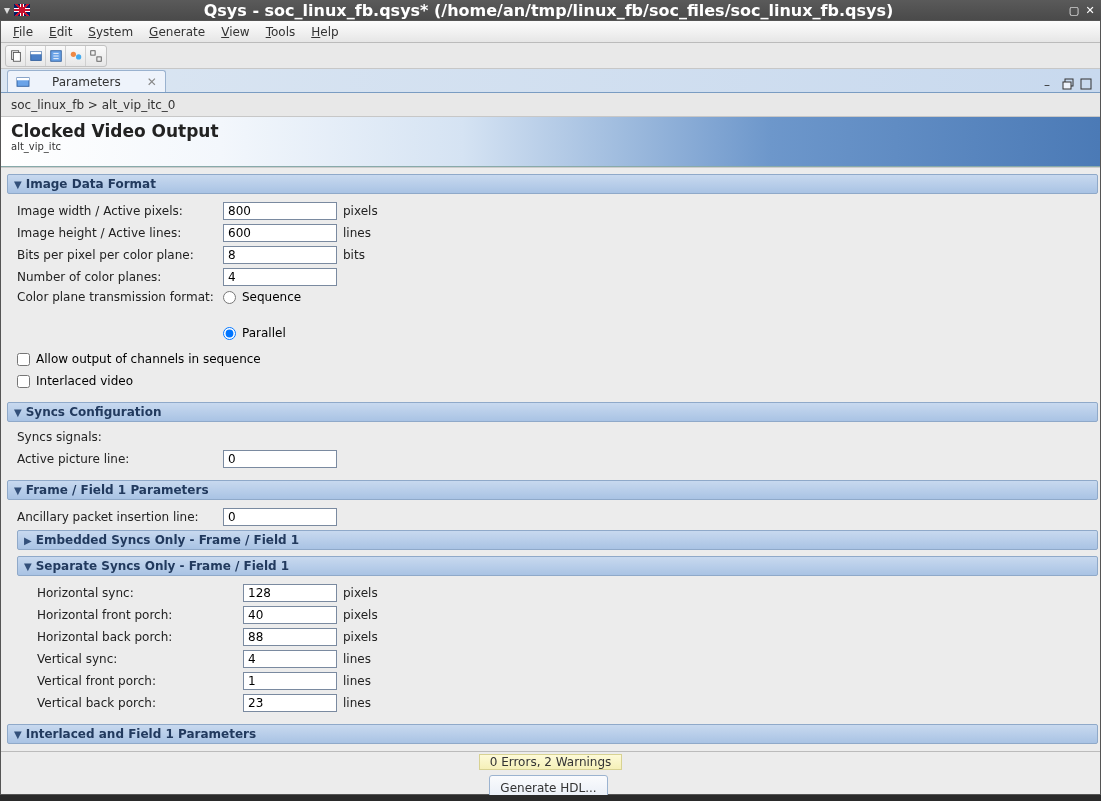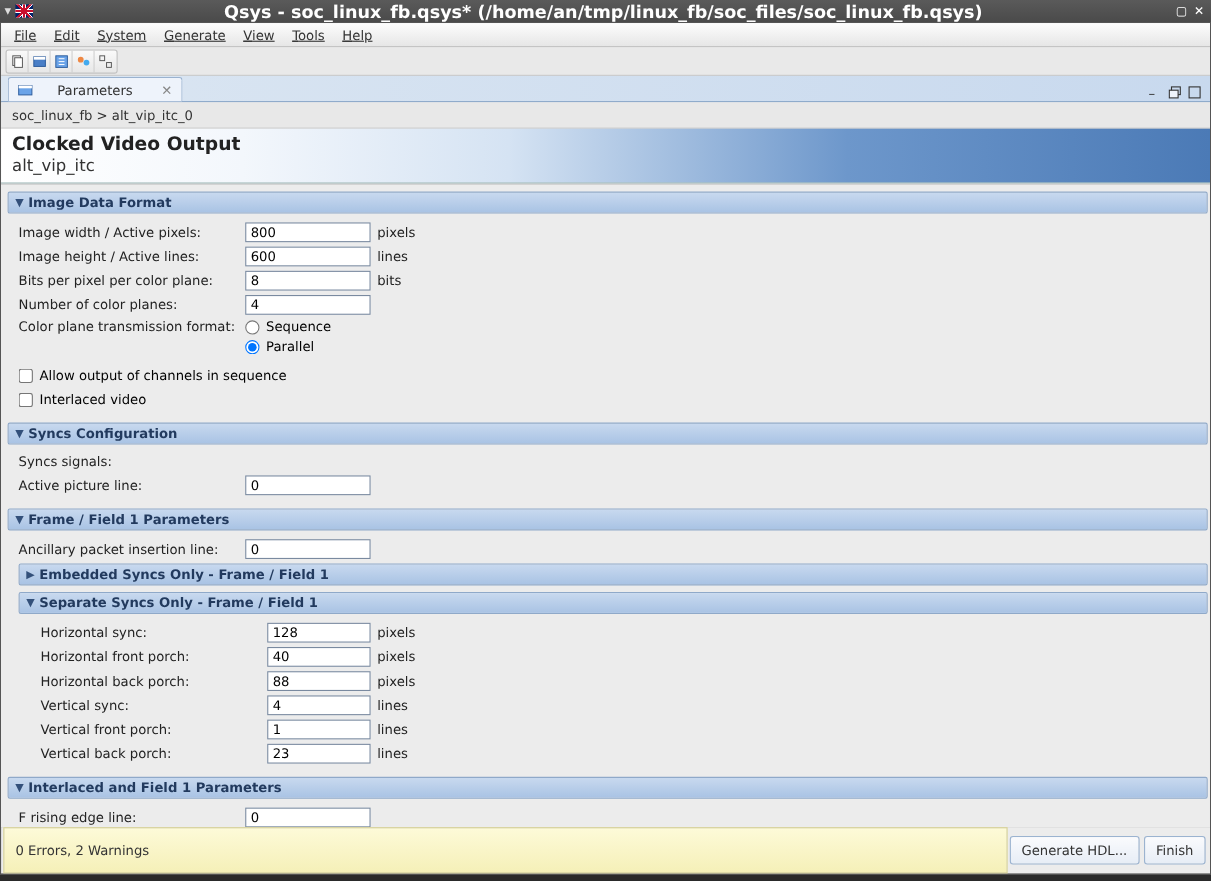--- a/index.html
+++ b/index.html
@@ -35,21 +35,21 @@
 
 .window {
   position:absolute; top:20px; left:0; right:0; bottom:6px;
   background:#ececec; border:1px solid #555;
   display:flex; flex-direction:column;
 }
 .menubar {
   height:22px; background:linear-gradient(to bottom,#fdfdfd,#e6e6e6);
   border-bottom:1px solid #bbb; display:flex; align-items:center; padding:0 4px;
 }
-.menubar .menu-item { padding:2px 8px; color:#333; cursor:default;text-decoration:underline;}
+.menubar .menu-item { padding:2px 8px; color:#333; cursor:default;}
 .menubar .menu-item span.ul { text-decoration:underline; }
 .toolbar {
   height:26px; background:#e9e9e9; border-bottom:1px solid #c7c7c7;
   display:flex; align-items:center; padding:0 4px; gap:0;
 }
 .toolbar .tb-group { border:1px solid #c2c2c2; border-radius:3px; display:flex; background:linear-gradient(#fafafa,#e7e7e7);}
 .toolbar .tb-btn { width:20px; height:20px; display:flex;align-items:center;justify-content:center; border-right:1px solid #d0d0d0;}
 .toolbar .tb-btn:last-child{border-right:none;}
 .tb-ico{width:14px;height:14px;}
 
@@ -71,21 +71,21 @@
 .breadcrumb {
   height:24px; background:#e8e8e8; border-bottom:1px solid #c7c7c7;
   padding:0 10px; display:flex; align-items:center; color:#333;
 }
 .header {
   height:50px; padding:4px 10px;
   background:linear-gradient(to right,#ffffff 0%,#f3f7fc 20%,#d5e3f3 42%,#6d97cb 70%,#4b7ab6 100%);
   border-bottom:1px solid #8aa;
 }
 .header h1{font-size:17px; font-weight:bold; color:#222;}
-.header .sub{font-size:15px; color:#333;}
+.header .sub{font-size:10px; color:#333;}
 
 .content-area{
   flex:1; display:flex; overflow:hidden; background:#ececec;
   border-top:1px solid #ccc;
 }
 .scroll-pane{
   flex:1; overflow-y:scroll; overflow-x:hidden; background:#ececec;
   padding:6px 2px 6px 6px;
 }
 .scroll-pane::-webkit-scrollbar{width:16px;}
@@ -104,27 +104,27 @@
 .sub-section .section-body{padding-left:30px;}
 
 .form-row{display:flex; align-items:center; height:22px;}
 .form-row .lbl{width:206px; color:#222;}
 .sub-section .form-row .lbl{width:206px;}
 .form-row input[type=text]{
   width:114px; height:18px; border:1px solid #7a8aa0; background:#fff;
   font-size:12px; padding:0 4px; font-family:inherit;
 }
 .form-row .unit{margin-left:6px; color:#222;}
-.radio-group{display:flex;flex-direction:column; gap:4px; padding-top:2px;}
+.radio-group{display:flex;flex-direction:column; gap:22px; padding-top:2px;}
 .radio-row{display:flex;align-items:center;gap:6px;}
 .check-row{display:flex;align-items:center;gap:6px;height:22px;}
 input[type=radio],input[type=checkbox]{width:13px;height:13px;}
 
 .footer{
-  height:43px; display:flex; align-items:center; border-top:1px solid #bbb;
+  height:43px; display:flex; align-items:center; border-top:1px solid #bbb;flex-direction:column;
 }
 .status{
   flex:1; height:100%; padding:0 10px; display:flex; align-items:center;
   background:linear-gradient(to bottom,#fdfad8,#f5f0b8); border:1px solid #d8d292; margin:2px;
   color:#333;
 }
 .footer .btn{
   height:22px; margin:3px 4px 3px 0; padding:12px 10px;
   background:linear-gradient(to bottom,#fafbfd,#e7edf6);
   border:1px solid #9bb3d0; border-radius:3px; color:#333; cursor:default;

